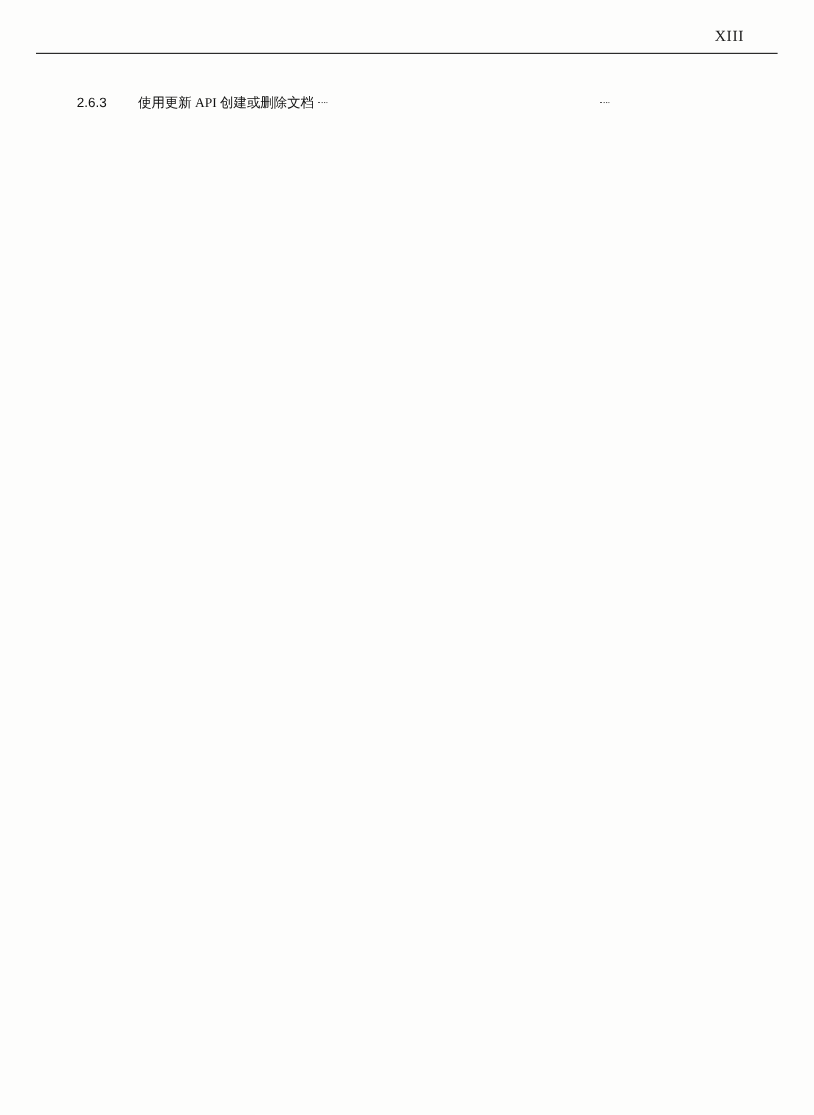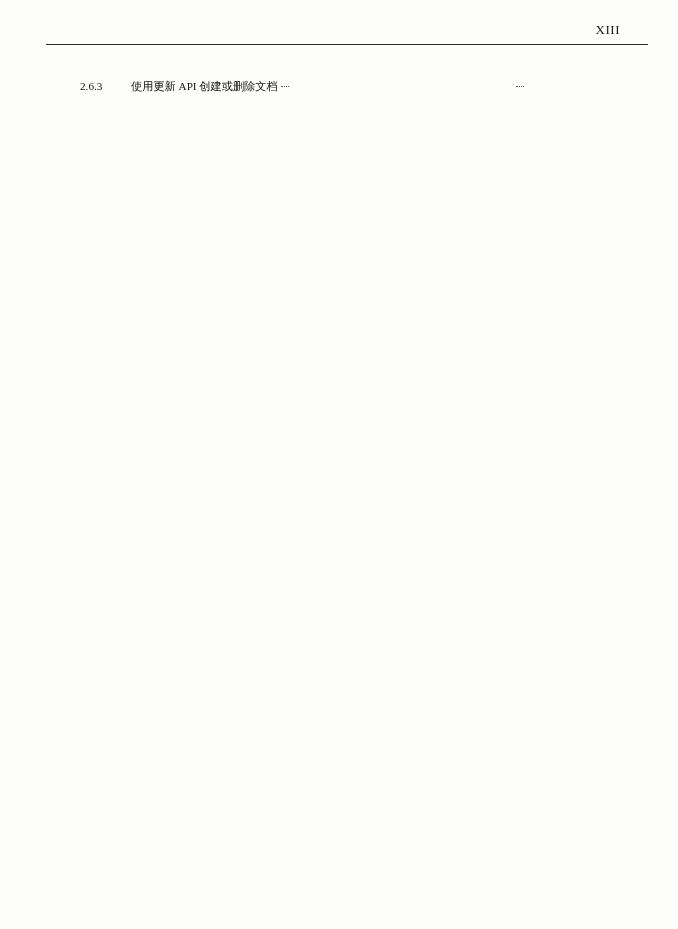--- a/index.html
+++ b/index.html
@@ -12,21 +12,21 @@
     background: #ffffff;
     font-family: "Liberation Serif", serif;
     color: #111111;
     overflow: hidden;
   }
   .page {
     position: relative;
     width: 678px;
     height: 929px;
     box-sizing: border-box;
-    padding: 22px 30px 18px 46px;
+    padding: 22px 30px 18px 30px;
     background: #fdfdfc;
   }
   .page-number {
     text-align: right;
     font-size: 13px;
     letter-spacing: 0.5px;
     font-family: "Liberation Serif", serif;
     color: #1a1a1a;
     padding-right: 28px;
     margin-bottom: 2px;
@@ -50,21 +50,21 @@
     display: flex;
     align-items: baseline;
     font-size: 11.2px;
     line-height: 1.28;
     margin: 0 0 4.6px 0;
     white-space: nowrap;
   }
   .entry .num {
     flex: 0 0 auto;
     text-align: left;
-    font-family: Liberation Serif, serif;
+    font-family: Liberation Sans, sans-serif;
     color: #111;
   }
   .entry .title {
     flex: 0 0 auto;
     padding-left: 7px;
     font-family: Liberation Serif, serif;
     color: #111;
   }
   .entry .leader {
     flex: 1 1 auto;

